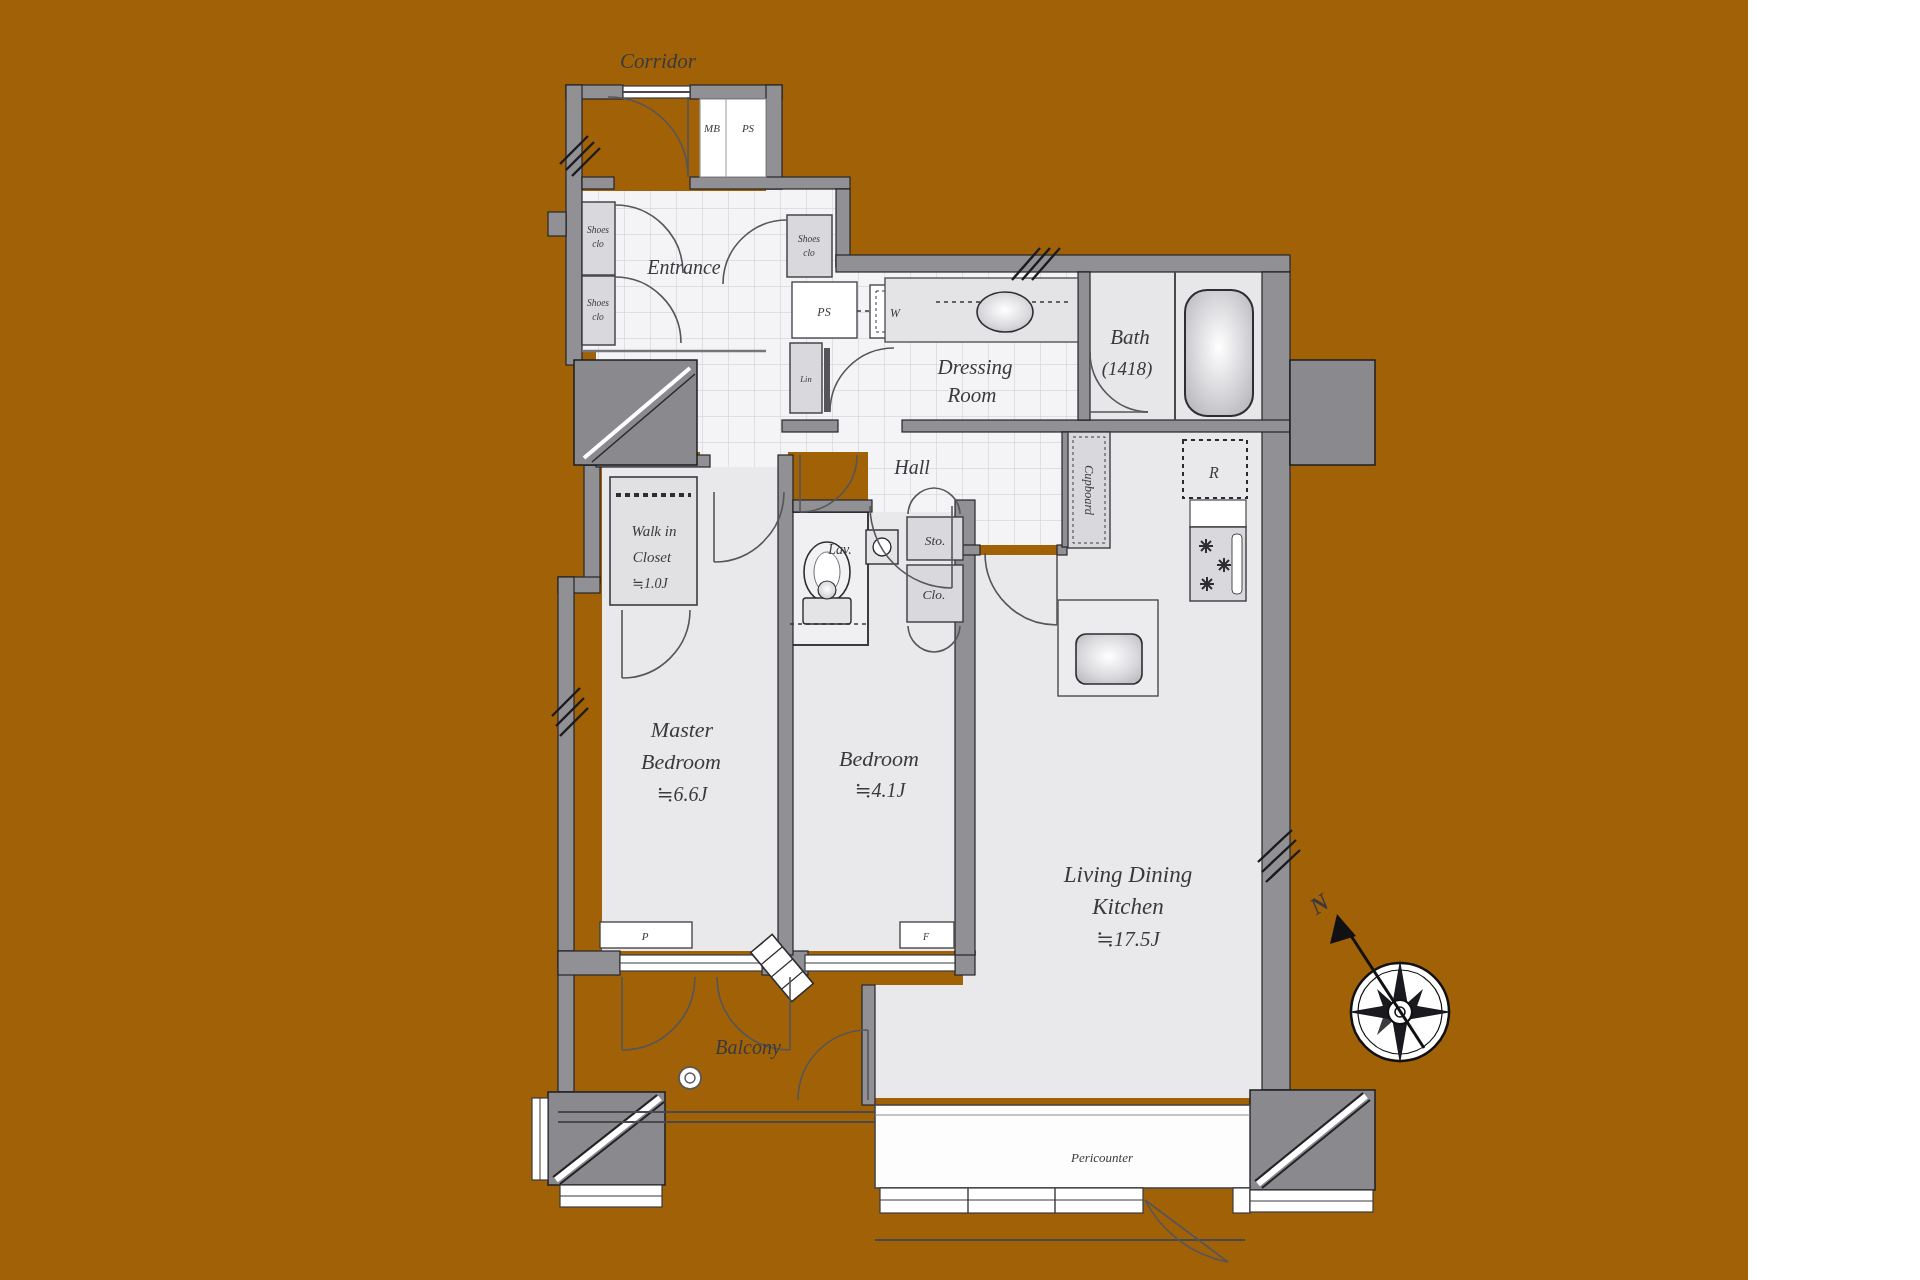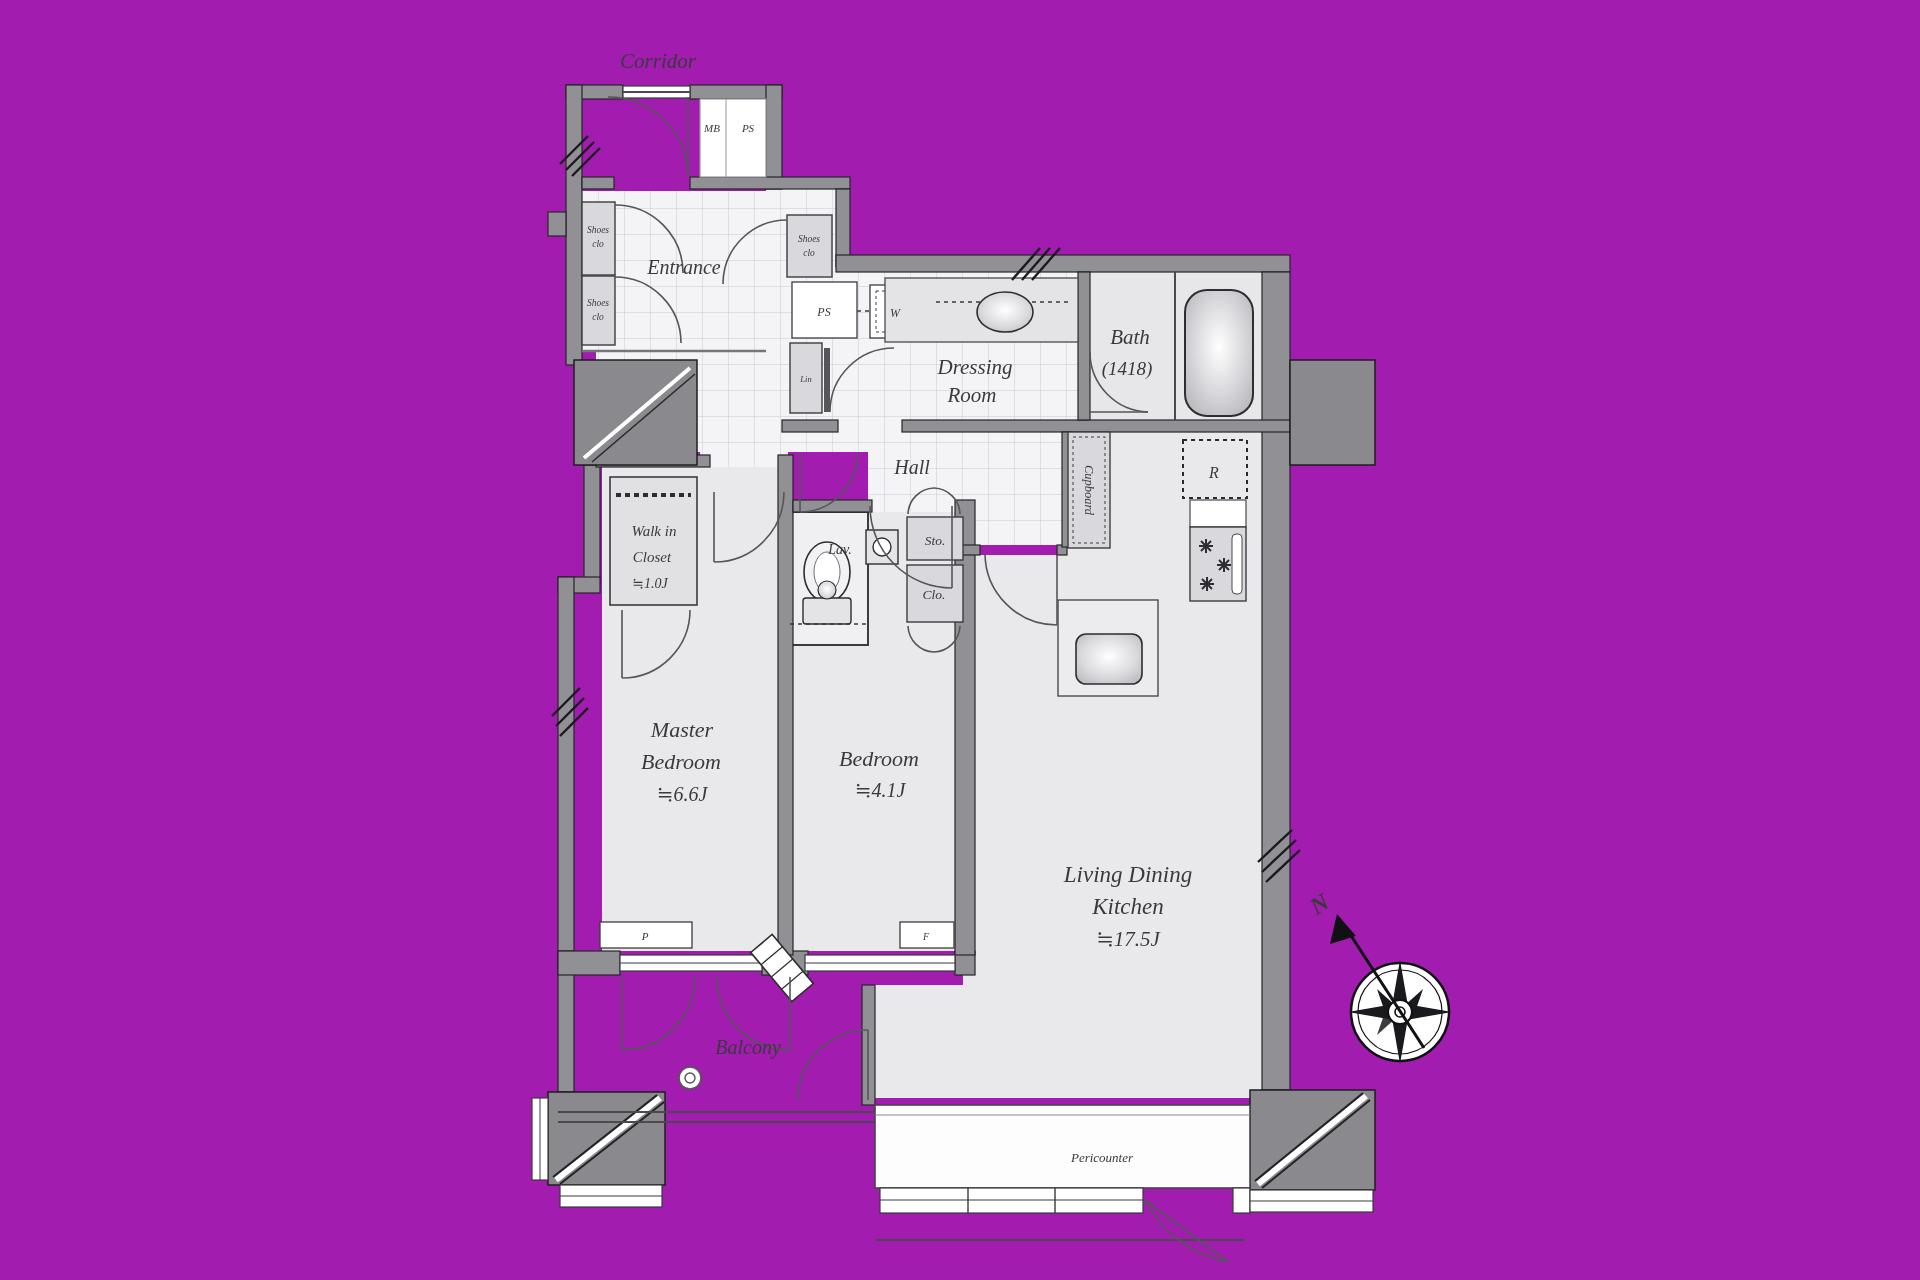--- a/index.html
+++ b/index.html
@@ -1,16 +1,16 @@
 <!DOCTYPE html>
 <html style="--wall: #919195; --pillar: #8a8a8e; --floor: #e9e9ec; --tile_bg: #f4f4f6; --tile_line: #cbcbd0; --cabinet: #d9d9dd; --counter: #e4e4e7; --text: #3a3a3e;"><head>
 <meta charset="utf-8">
 <style>
   html,body{margin:0;padding:0;background:#ffffff;}
-  #stage{position:relative;width:1920px;height:1280px;background:#a21caf;overflow:hidden;
+  #stage{position:relative;width:1748px;height:1280px;background:#a16207;overflow:hidden;
          font-family:"Liberation Serif","DejaVu Serif",serif;text-align:right;}
   svg{position:absolute;left:0;top:0;}
   text{font-family:"Liberation Serif","DejaVu Serif",serif;font-style:italic;fill:var(--text,#3a3a3e);}
   .wall{fill:var(--wall,#919195);stroke:#26262a;stroke-width:1.2;}
   .pillar{fill:var(--pillar,#89898d);stroke:#1e1e22;stroke-width:1.5;}
   .cab{fill:var(--cabinet,#d9d9dd);stroke:#3c3c40;stroke-width:1.4;}
   .whitebox{fill:#ffffff;stroke:#3c3c40;stroke-width:1.3;}
   .counter{fill:var(--counter,#e4e4e7);stroke:#4a4a4e;stroke-width:1.3;}
   .floor{fill:var(--floor,#e9e9ec);stroke:none;}
   .thin{stroke:#4a4a4e;stroke-width:2;fill:none;}

